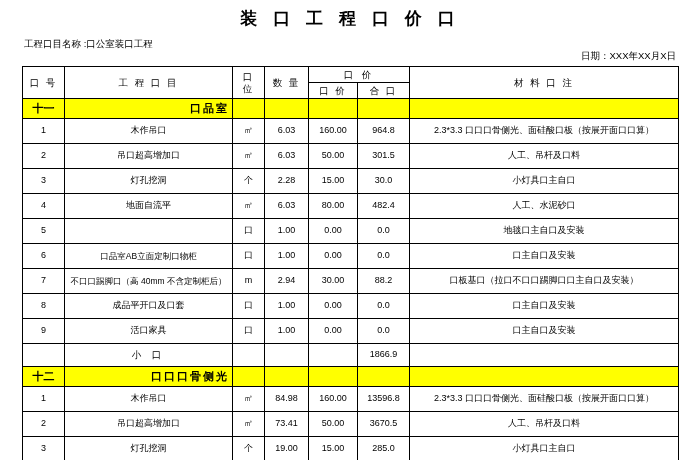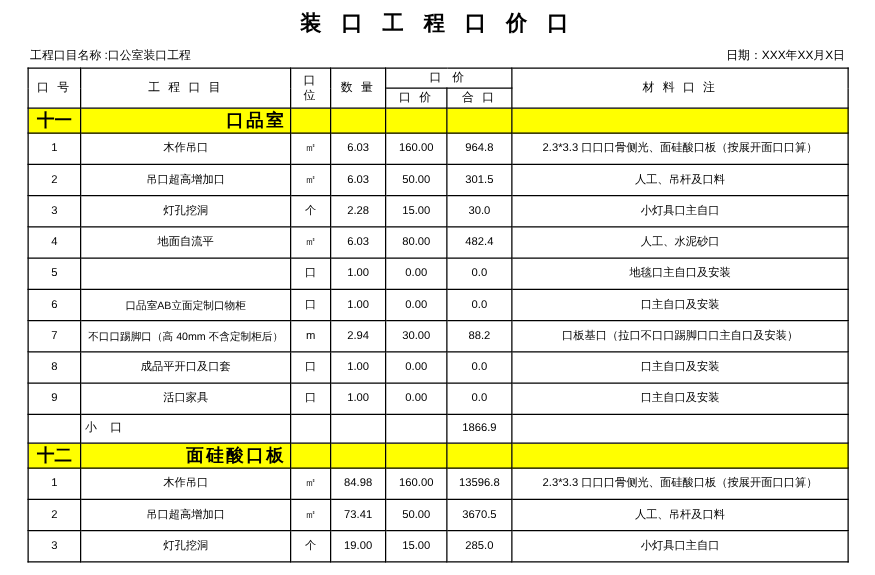--- a/index.html
+++ b/index.html
@@ -30,21 +30,21 @@
     font-family: "DejaVu Sans", sans-serif;
   }
   .meta-row {
     display: flex;
     justify-content: space-between;
     align-items: flex-start;
     font-size: 9.5px;
     padding: 0 2px 3px 2px;
   }
   .meta-left { white-space: nowrap; }
-  .meta-right { white-space: nowrap; }
+  .meta-right { white-space: nowrap; margin-top: 12px; }
 
   table.sheet {
     width: 100%;
     border-collapse: collapse;
     table-layout: fixed;
     font-size: 9px;
   }
   table.sheet td, table.sheet th {
     border: 1px solid #000;
     padding: 0 3px;
@@ -71,30 +71,31 @@
   col.c-note  { width: 269px; }
 
   tbody td { height: 24px; }
   .c-center { text-align: center; }
   .c-left   { text-align: center; padding-left: 5px; }
 
   tr.section td {
     background: #ffff00;
     height: 19px;
     font-weight: bold;
-    font-size: 14px;
+    font-size: 11px;
   }
   tr.section td.sec-title {
     text-align: right;
     letter-spacing: 2px;
   }
   tr.subtotal td {
     height: 22px;
   }
   .subtotal-label {
+    text-align: center;
     letter-spacing: 4px;
     font-size: 9.5px;
   }
   .small-wrap { font-size: 8.5px; }
   .footer {
     position: absolute;
     left: 0;
     right: 0;
     bottom: 4px;
     text-align: center;
@@ -237,21 +238,21 @@
         <td class="subtotal-label">小  口</td>
         <td></td>
         <td></td>
         <td></td>
         <td class="c-center">1866.9</td>
         <td></td>
       </tr>
 
       <tr class="section">
         <td class="c-center">十二</td>
-        <td class="sec-title">面硅酸口板</td>
+        <td class="sec-title">口口口骨侧光</td>
         <td></td>
         <td></td>
         <td></td>
         <td></td>
         <td></td>
       </tr>
 
       <tr>
         <td class="c-center">1</td>
         <td class="c-left">木作吊口</td>

